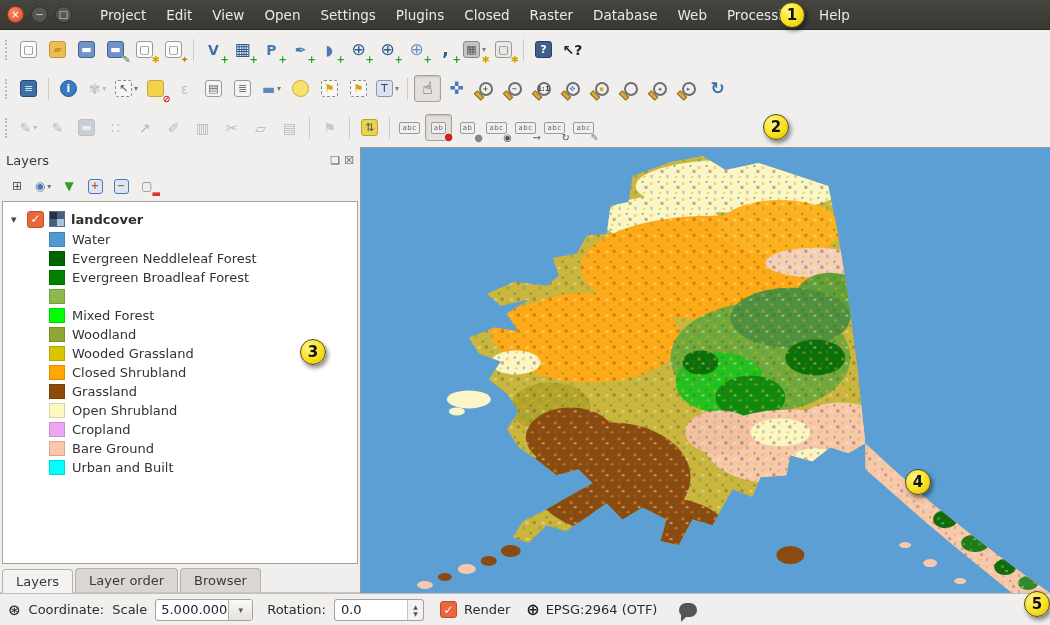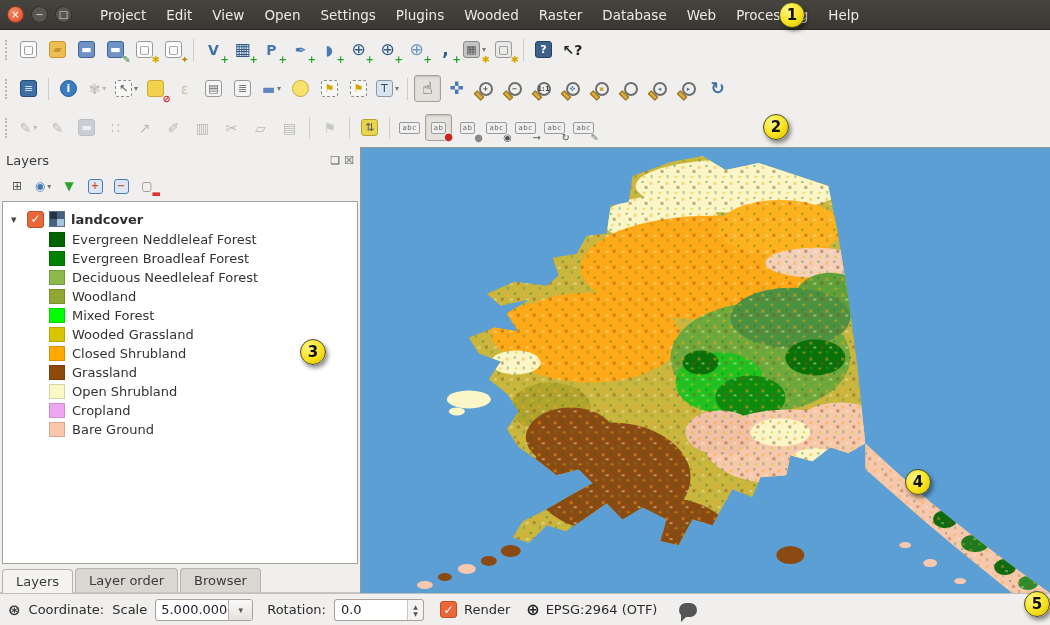--- a/index.html
+++ b/index.html
@@ -119,21 +119,21 @@
     <span class="wbtn close">×</span>
     <span class="wbtn min">−</span>
     <span class="wbtn max">□</span>
     <nav class="menubar">
         <span class="menu-item">Project</span>
         <span class="menu-item">Edit</span>
         <span class="menu-item">View</span>
         <span class="menu-item">Open</span>
         <span class="menu-item">Settings</span>
         <span class="menu-item">Plugins</span>
-        <span class="menu-item">Wooded</span>
+        <span class="menu-item">Closed</span>
         <span class="menu-item">Raster</span>
         <span class="menu-item">Database</span>
         <span class="menu-item">Web</span>
         <span class="menu-item">Processing</span>
         <span class="menu-item">Help</span>
       </nav>
   </div>
 
   <div class="toolbar" id="tb1">
       <span class="tgrip"></span>
@@ -397,40 +397,43 @@
       </div>
     <div class="tree">
       <div class="layer-row">
         <span class="tri">▾</span>
         <span class="cb">✓</span>
         <span class="ricon"></span>
         <span class="lname">landcover</span>
       </div>
       <div id="legend">
           <div class="legend-row">
+            <span class="sw" style="background: rgb(78, 155, 212);"></span>
+            <span class="legend-label">Water</span>
+          </div>
+          <div class="legend-row">
             <span class="sw" style="background: rgb(0, 100, 0);"></span>
             <span class="legend-label">Evergreen Neddleleaf Forest</span>
           </div>
           <div class="legend-row">
             <span class="sw" style="background: rgb(0, 130, 0);"></span>
             <span class="legend-label">Evergreen Broadleaf Forest</span>
           </div>
           <div class="legend-row">
             <span class="sw" style="background: rgb(140, 184, 76);"></span>
-            <span class="legend-label">Deciduous Needleleaf Forest</span>
+          </div>
+          <div class="legend-row">
+            <span class="sw" style="background: rgb(0, 255, 0);"></span>
+            <span class="legend-label">Mixed Forest</span>
           </div>
           <div class="legend-row">
             <span class="sw" style="background: rgb(143, 168, 52);"></span>
             <span class="legend-label">Woodland</span>
           </div>
           <div class="legend-row">
-            <span class="sw" style="background: rgb(0, 255, 0);"></span>
-            <span class="legend-label">Mixed Forest</span>
-          </div>
-          <div class="legend-row">
             <span class="sw" style="background: rgb(216, 197, 0);"></span>
             <span class="legend-label">Wooded Grassland</span>
           </div>
           <div class="legend-row">
             <span class="sw" style="background: rgb(255, 168, 0);"></span>
             <span class="legend-label">Closed Shrubland</span>
           </div>
           <div class="legend-row">
             <span class="sw" style="background: rgb(143, 74, 11);"></span>
             <span class="legend-label">Grassland</span>
@@ -439,20 +442,24 @@
             <span class="sw" style="background: rgb(251, 248, 196);"></span>
             <span class="legend-label">Open Shrubland</span>
           </div>
           <div class="legend-row">
             <span class="sw" style="background: rgb(239, 166, 242);"></span>
             <span class="legend-label">Cropland</span>
           </div>
           <div class="legend-row">
             <span class="sw" style="background: rgb(252, 198, 172);"></span>
             <span class="legend-label">Bare Ground</span>
+          </div>
+          <div class="legend-row">
+            <span class="sw" style="background: rgb(0, 255, 255);"></span>
+            <span class="legend-label">Urban and Built</span>
           </div>
         </div>
     </div>
   </div>
 
   <div class="tabs" id="docktabs">
       <span class="tab active">Layers</span>
       <span class="tab">Layer order</span>
       <span class="tab">Browser</span>
     </div>

